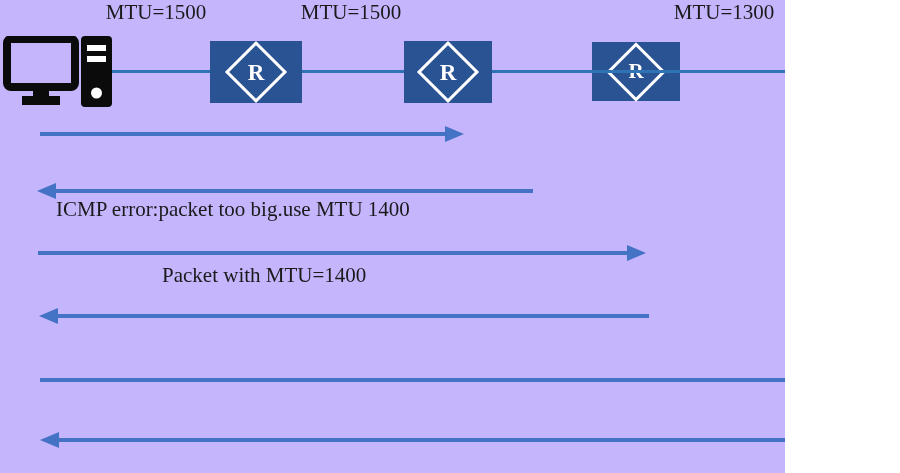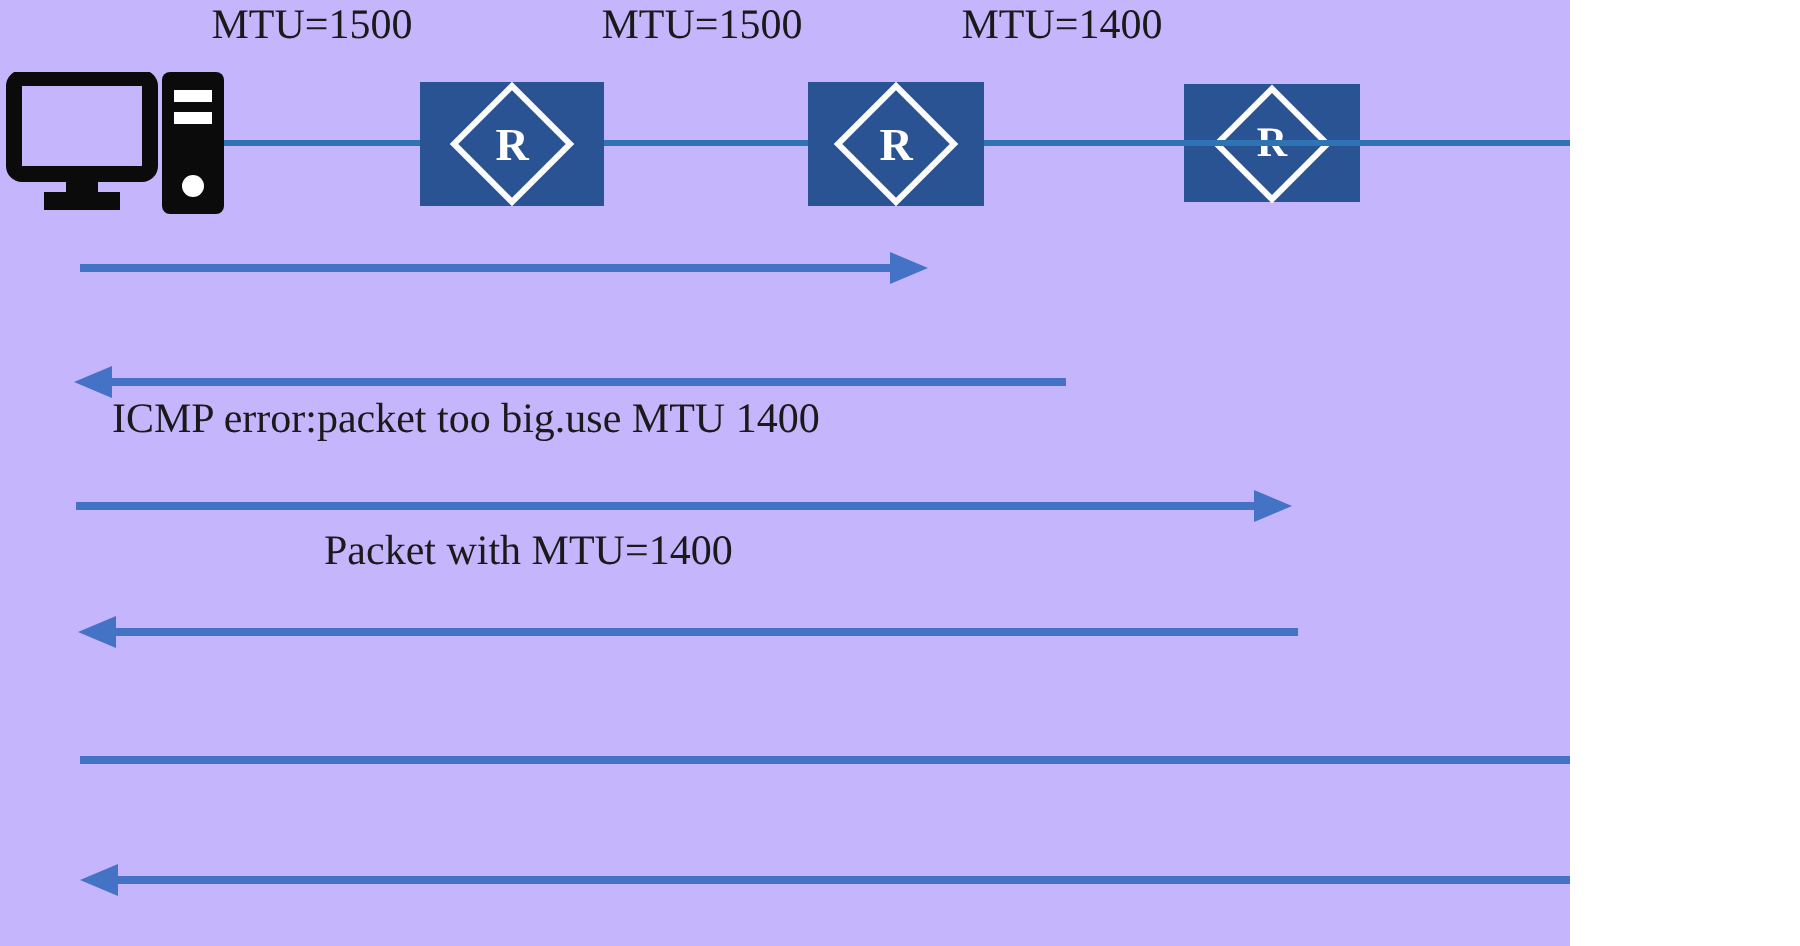--- a/index.html
+++ b/index.html
@@ -44,21 +44,21 @@
     position:absolute;font-size:21px;white-space:nowrap;
   }
 </style>
 </head>
 <body>
 
 <div id="canvas">
 
   <div class="mtu-label" style="left:91px">MTU=1500</div>
   <div class="mtu-label" style="left:286px">MTU=1500</div>
-  <div class="mtu-label" style="left:466px">MTU=1400</div>
+  <div class="mtu-label" style="left:659px">MTU=1300</div>
 
   <div class="link-line" style="left:108px;width:682px"></div>
 
   <div class="host" style="left:2px;top:36px">
     <svg width="112" height="74" viewBox="0 0 112 74">
       <rect x="5" y="3" width="68" height="48" rx="4" fill="none" stroke="#0B0B0B" stroke-width="8"></rect>
       <rect x="31" y="51" width="16" height="11" fill="#0B0B0B"></rect>
       <rect x="20" y="60" width="38" height="9" fill="#0B0B0B"></rect>
       <rect x="79" y="0" width="31" height="71" rx="4" fill="#0B0B0B"></rect>
       <rect x="85" y="9" width="19" height="6" fill="#ffffff"></rect>

